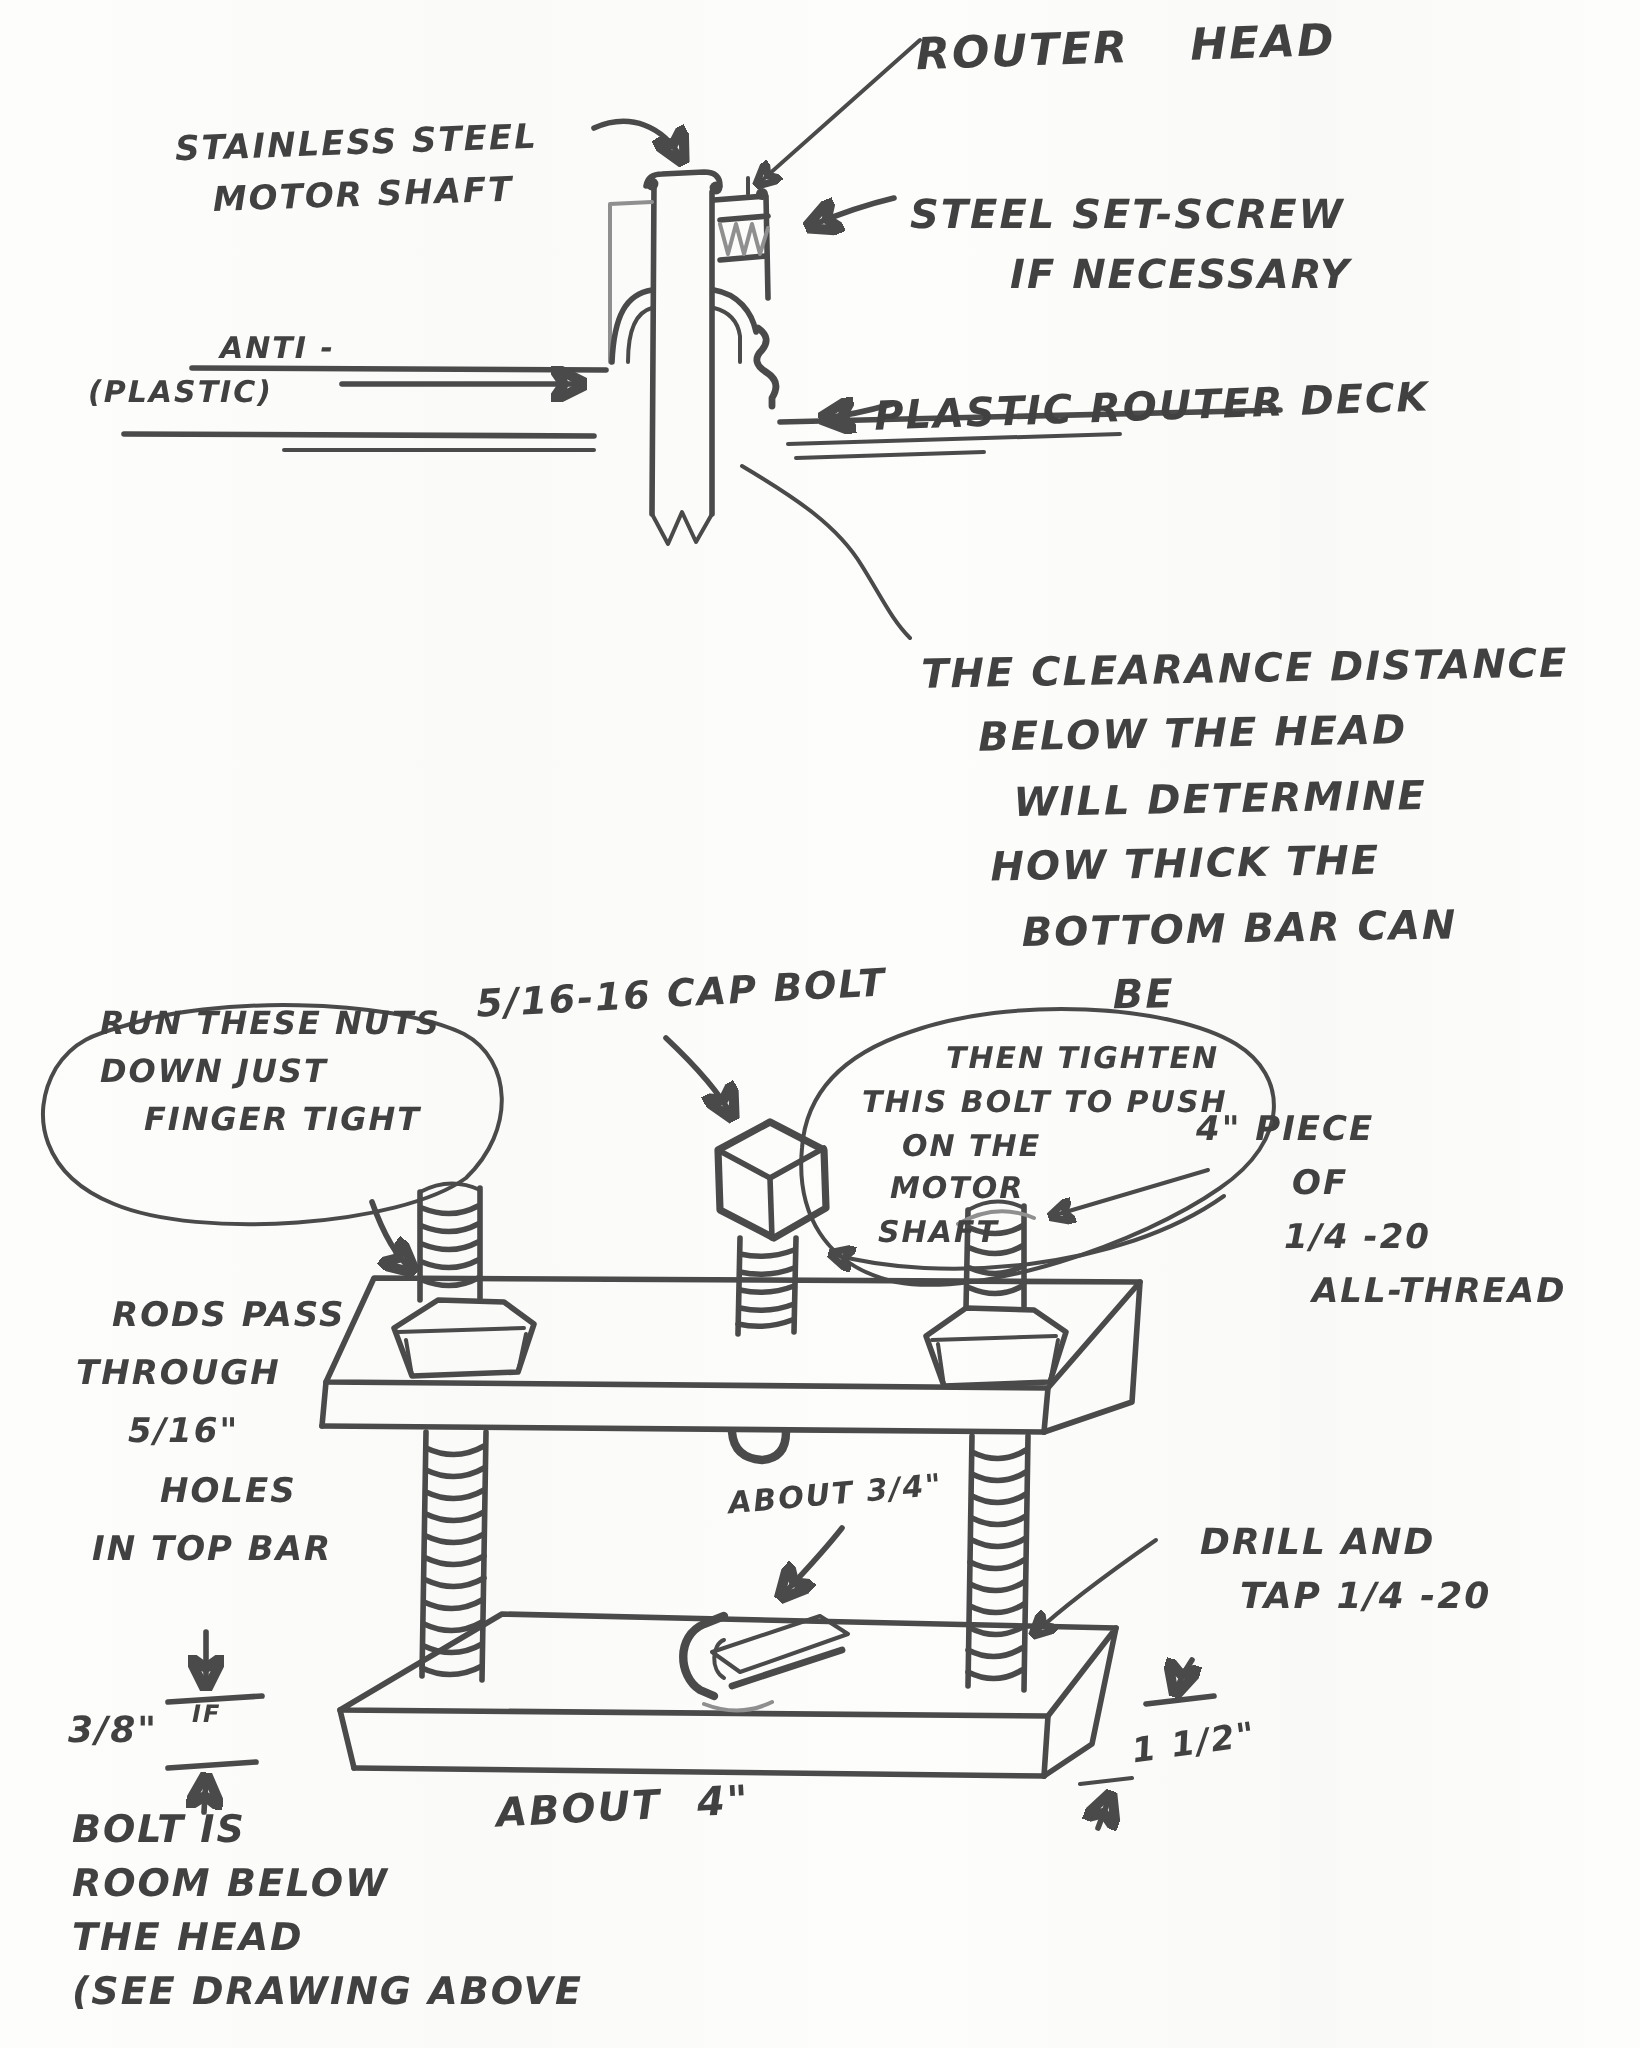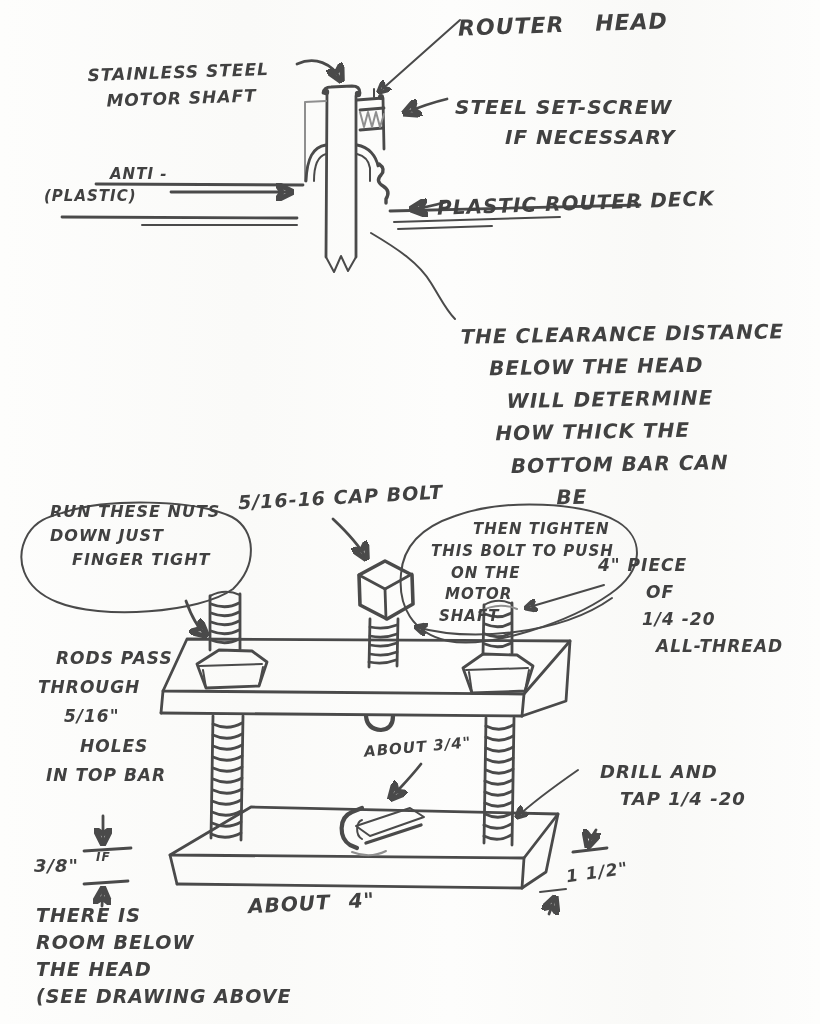--- a/index.html
+++ b/index.html
@@ -287,21 +287,21 @@
 <div class="hw" style="left:600px; top:758px; font-size:18px; line-height:1.5;">
   <div>DRILL AND</div>
   <div style="margin-left:20px">TAP 1/4 -20</div>
 </div>
 
 <div class="hw" style="left:34px; top:852px; font-size:18px;">3/8"</div>
 
 <div class="hw" style="left:96px; top:848px; font-size:12px;">IF</div>
 
 <div class="hw" style="left:36px; top:902px; font-size:19px; line-height:1.42;">
-  <div>THERE IS</div>
+  <div>BOLT IS</div>
   <div>ROOM BELOW</div>
   <div>THE HEAD</div>
   <div>(SEE DRAWING ABOVE</div>
 </div>
 
 <div class="hw" style="left:248px; top:888px; font-size:20px; word-spacing:10px; transform:rotate(-3deg);">ABOUT 4"</div>
 
 <div class="hw" style="left:566px; top:860px; font-size:17px; transform:rotate(-8deg);">1 1/2"</div>
 
 </div>

